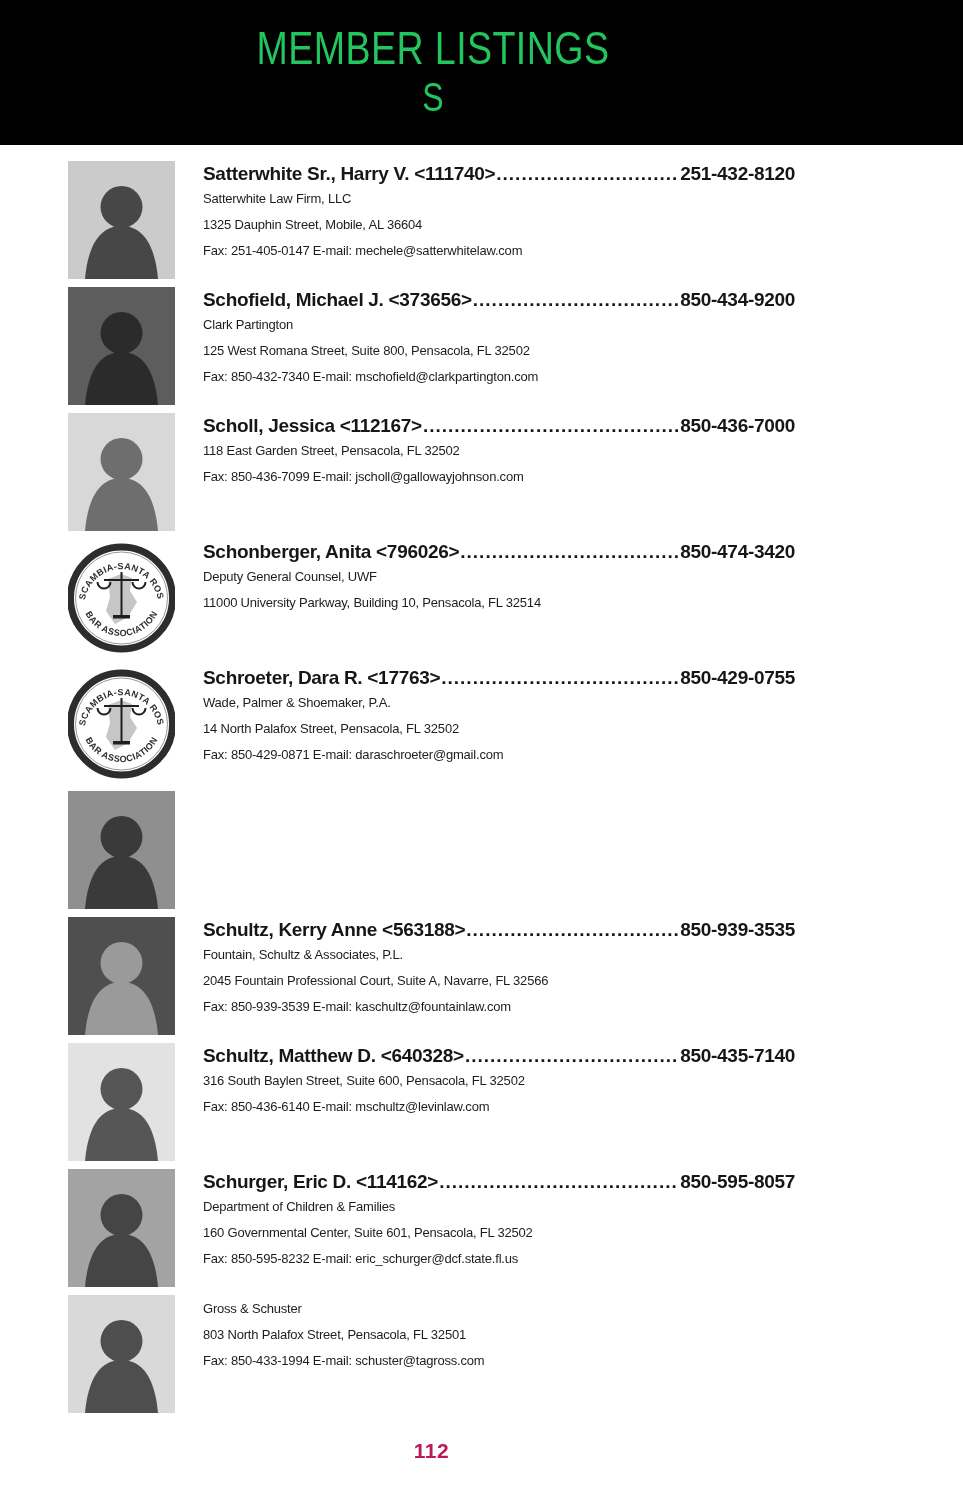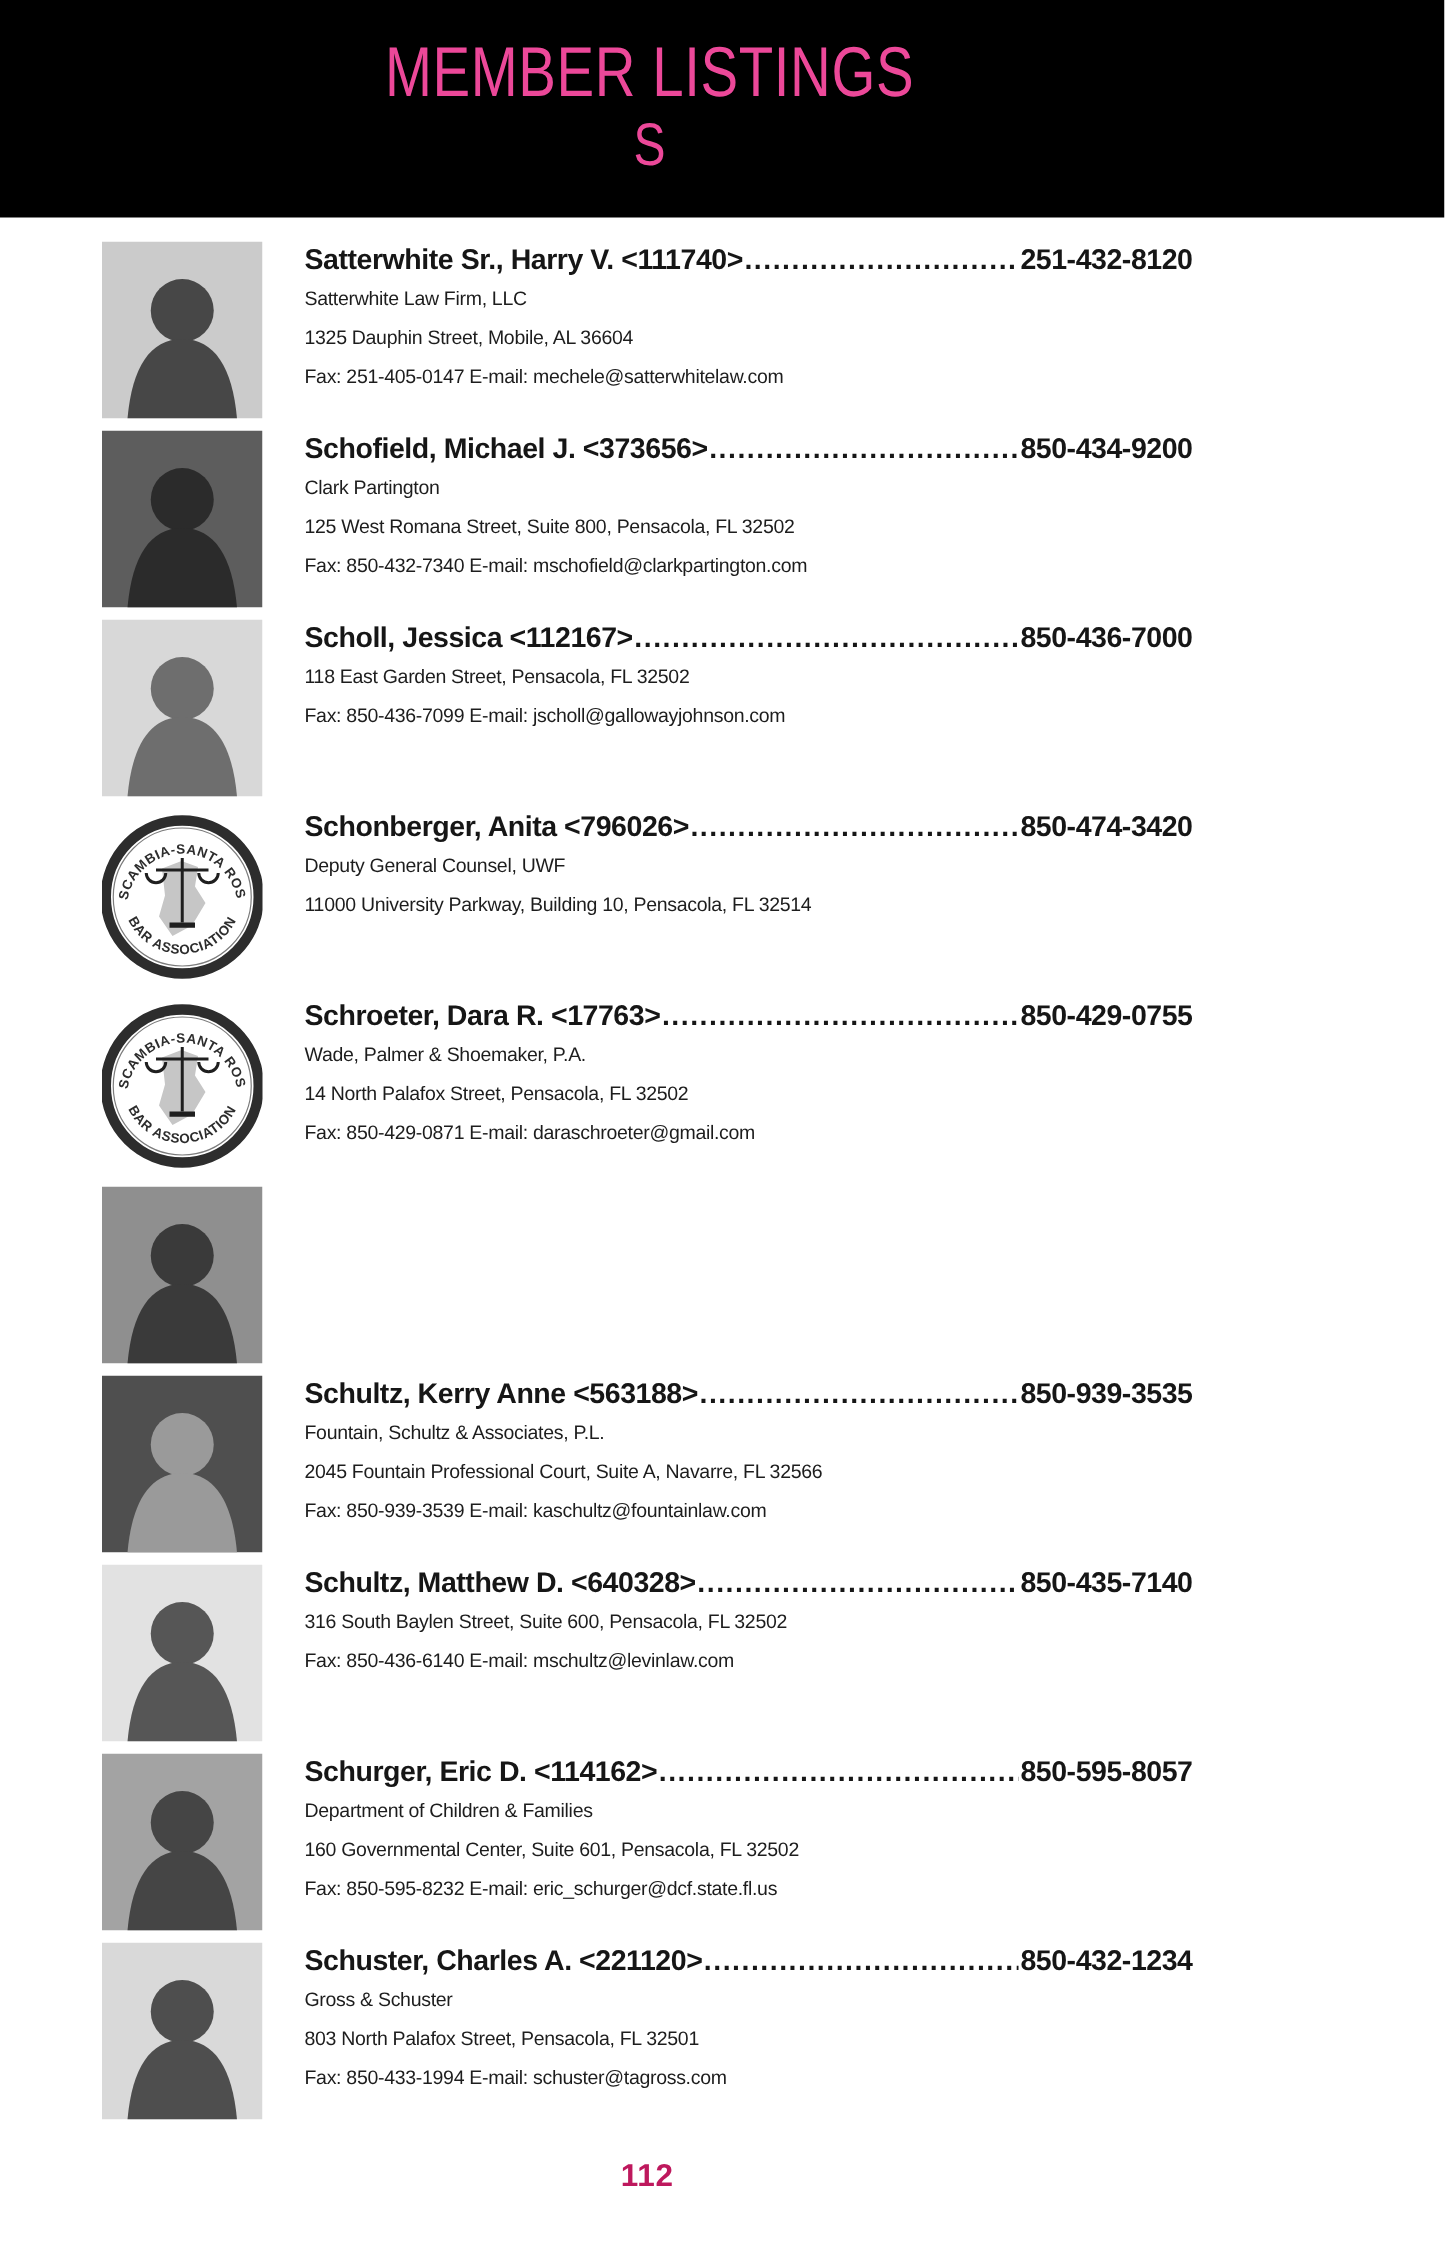--- a/index.html
+++ b/index.html
@@ -8,21 +8,21 @@
     width: 963px; height: 1500px;
     background: #ffffff;
     font-family: "Liberation Sans", sans-serif;
     color: #161616;
     overflow: hidden;
   }
   
   .header {
     height: 145px;
     background: #000000;
-    color: #ec4899;
+    color: #22c55e;
   }
   .header-inner {
     width: 866px;           
     padding-top: 22px;
     text-align: center;
   }
   .header-title {
     font-size: 47px;
     font-weight: 500;
     letter-spacing: 0.5px;
@@ -298,25 +298,20 @@
 
   <section class="listing">
     <div class="photo">
         <svg viewBox="0 0 107 118" xmlns="http://www.w3.org/2000/svg">
           <rect width="107" height="118" fill="#d9d9d9"></rect>
           <circle cx="53.5" cy="46" r="21" fill="#4e4e4e"></circle>
           <path d="M53.5 65 C 32 65 20 84 17 118 L 90 118 C 87 84 75 65 53.5 65 Z" fill="#4e4e4e"></path>
         </svg>
       </div>
     <div class="info">
-      <div class="name-row">
-        <span class="name">Schuster, Charles A. &lt;221120&gt;</span>
-        <span class="leader"></span>
-        <span class="phone">850-432-1234</span>
-      </div>
       <div class="info-line">Gross &amp; Schuster</div>
       <div class="info-line">803 North Palafox Street, Pensacola, FL 32501</div>
       <div class="info-line">Fax: 850-433-1994 E-mail: schuster@tagross.com</div>
     </div>
   </section>
 </main>
 
 <footer class="footer">
   <div class="page-number">112</div>
 </footer>

